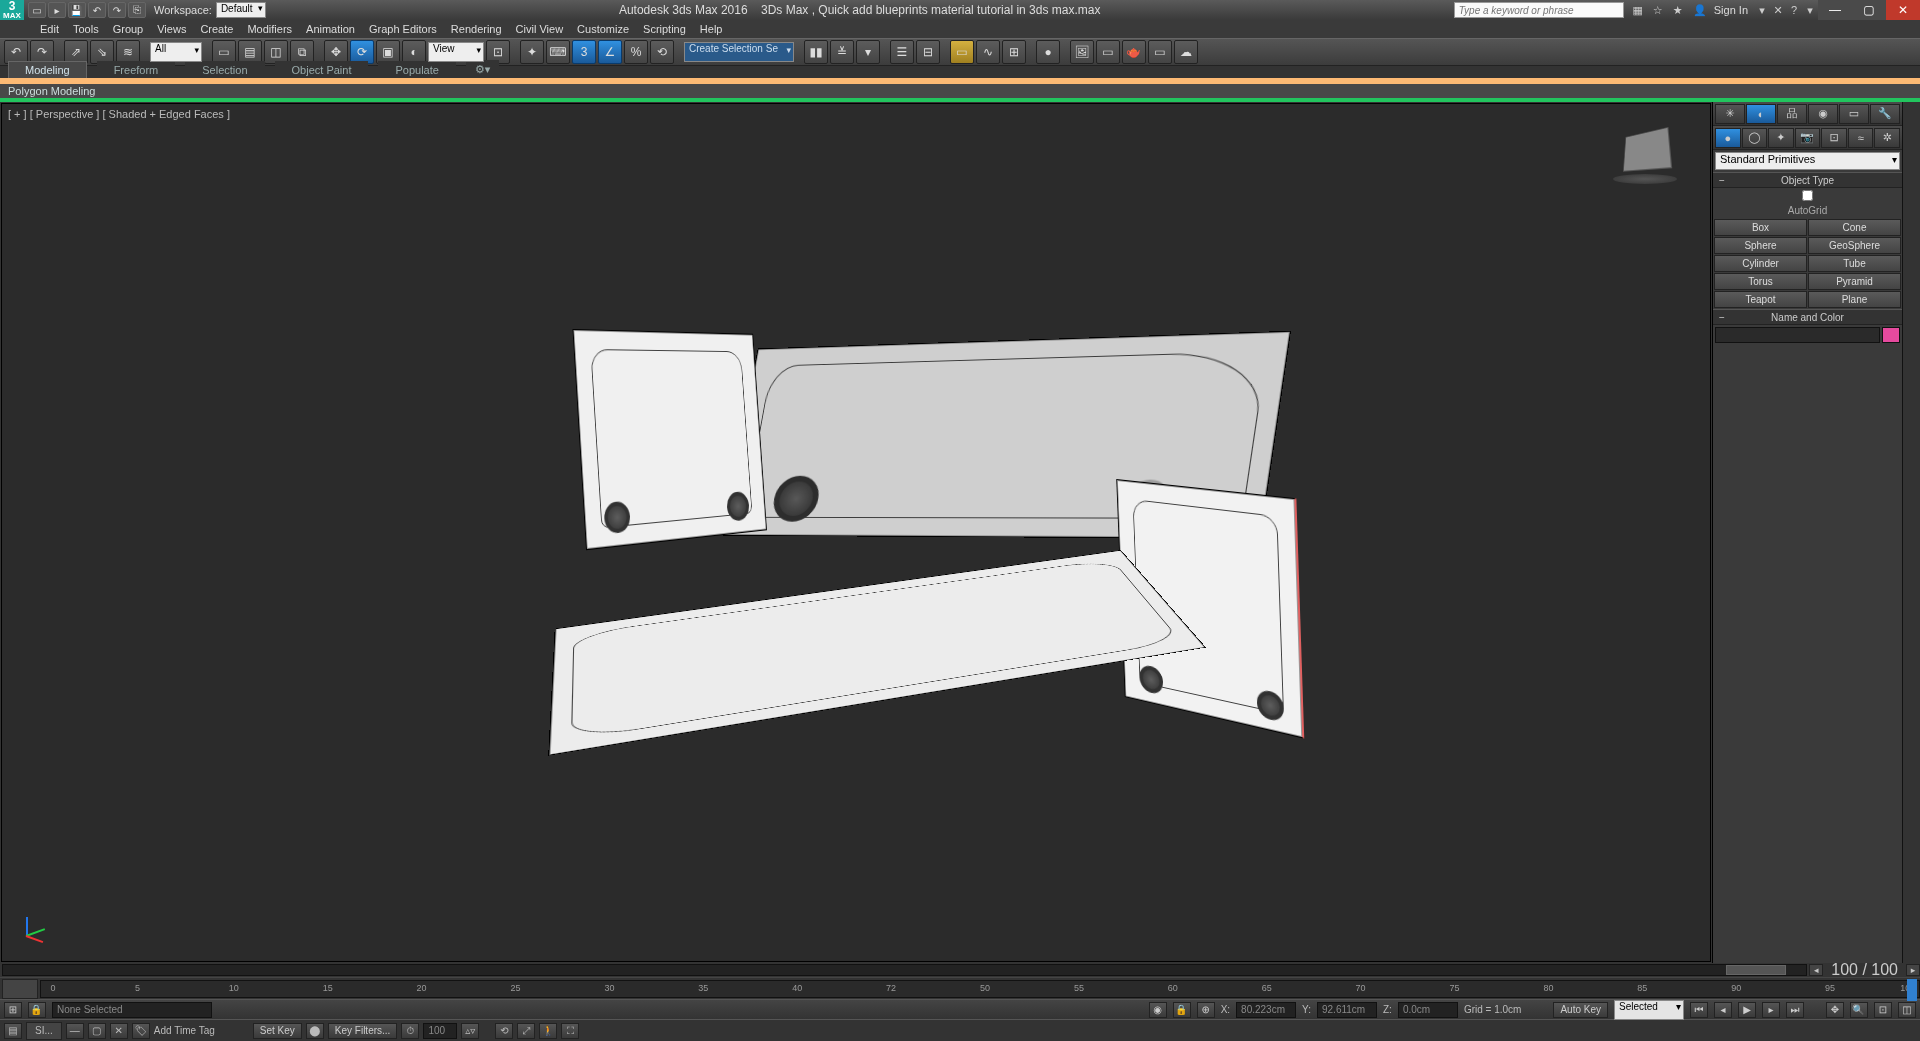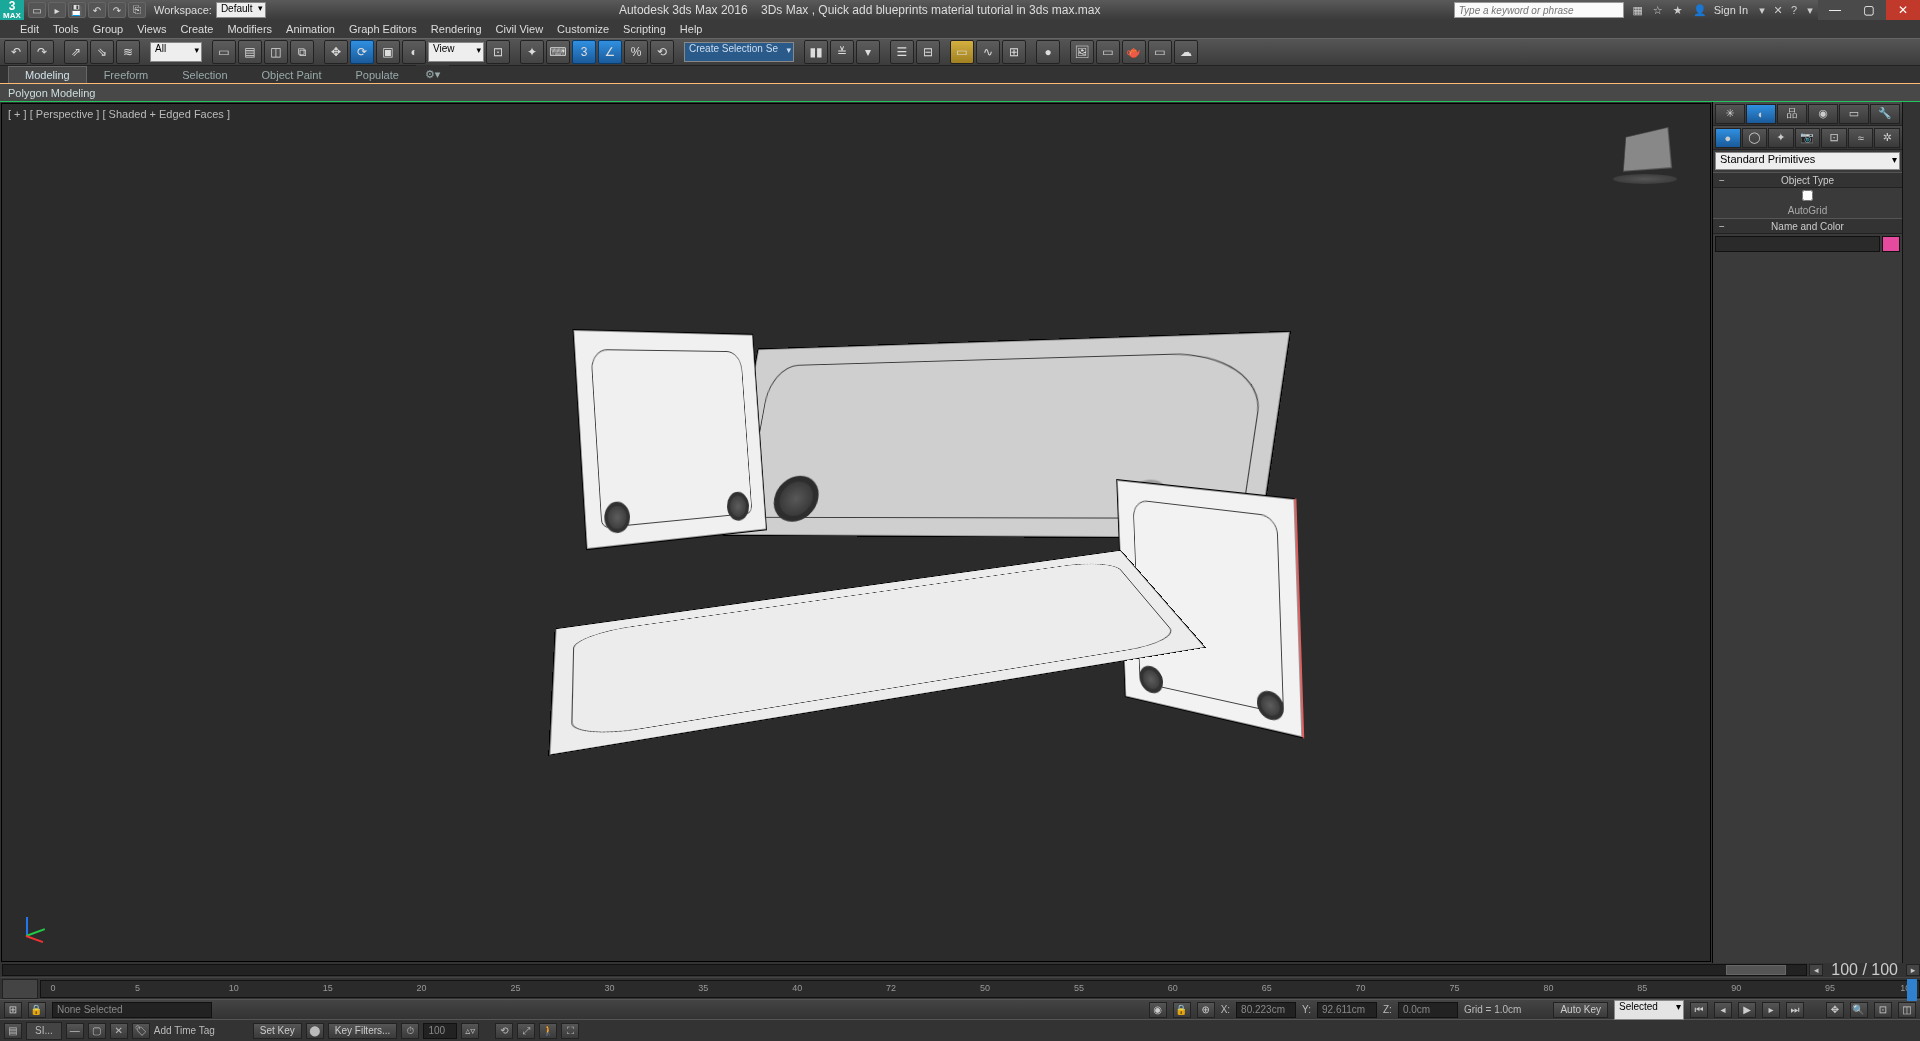--- a/index.html
+++ b/index.html
@@ -18,37 +18,37 @@
 .search-box { width: 170px; height: 16px; background: #fafafa; border: 1px solid #999; color: #888; font-style: italic; font-size: 10px; padding: 0 4px; }
 .title-icons { display: flex; gap: 4px; margin: 0 6px; }
 .ti { width: 16px; height: 16px; display: flex; align-items: center; justify-content: center; color: #ccc; font-size: 11px; }
 .signin { color: #ddd; font-size: 11px; margin: 0 6px; }
 .winbtn { width: 34px; height: 20px; display: flex; align-items: center; justify-content: center; font-size: 12px; color: #fff; }
 .winbtn.min { background: #4a4a4a; }
 .winbtn.max { background: #4a4a4a; }
 .winbtn.close { background: #c0392b; }
 
 
-.menubar { height: 18px; background: #3a3a3a; display: flex; align-items: center; padding-left: 20px; gap: 14px; font-size: 11px; color: #ddd; }
+.menubar { height: 18px; background: #3a3a3a; display: flex; align-items: center; padding-left: 40px; gap: 14px; font-size: 11px; color: #ddd; }
 .menuitem { cursor: default; }
 
 
 .maintoolbar { height: 28px; background: linear-gradient(#555,#3c3c3c); border-top: 1px solid #666; border-bottom: 1px solid #222; display: flex; align-items: center; padding: 0 4px; gap: 2px; }
 .tb { width: 24px; height: 24px; background: linear-gradient(#5c5c5c,#444); border: 1px solid #222; border-radius: 2px; display: flex; align-items: center; justify-content: center; font-size: 12px; color: #ddd; }
 .tb.active { background: linear-gradient(#3090e0,#1a5a9a); border-color: #0a3a6a; }
 .tb.yellow { background: linear-gradient(#d4b040,#a08020); }
 .tbsep { width: 6px; }
 .tbdd { height: 20px; background: #eee; color: #000; border: 1px solid #888; font-size: 10px; padding: 0 14px 0 4px; position: relative; }
 .tbdd::after { content: "▾"; position: absolute; right: 2px; top: 2px; font-size: 9px; }
 
 
-.ribbon { height: 18px; background: #333; display: flex; align-items: flex-end; padding-left: 8px; gap: 0; border-bottom: 1px solid #fdba74; }
+.ribbon { height: 18px; background: #333; display: flex; align-items: flex-end; padding-left: 8px; gap: 10px; border-bottom: 6px solid #fdba74; }
 .rtab { padding: 2px 16px; background: #333; color: #9aa; font-size: 11px; border: 1px solid transparent; border-bottom: none; }
 .rtab.active { background: #484848; color: #d0e0e8; border-color: #666; }
-.ribbonsub { height: 18px; background: #484848; display: flex; align-items: center; padding-left: 8px; font-size: 11px; color: #cdd; border-bottom: 1px solid #22c55e; }
+.ribbonsub { height: 18px; background: #484848; display: flex; align-items: center; padding-left: 8px; font-size: 11px; color: #cdd; border-bottom: 4px solid #22c55e; }
 
 
 .mainarea { display: flex; height: calc(1041px - 20px - 18px - 28px - 18px - 18px - 14px - 22px - 20px - 22px); }
 .viewport { flex: 1; background: #2b2b2b; position: relative; border: 1px solid #000; margin: 1px; }
 .vplabel { position: absolute; top: 4px; left: 6px; color: #bbb; font-size: 11px; }
 .viewcube { position: absolute; top: 18px; right: 30px; width: 70px; height: 60px; }
 .cube-shape { width: 50px; height: 40px; background: #888; margin: 8px auto; transform: perspective(100px) rotateX(20deg) rotateY(-25deg); border: 1px solid #555; }
 .cube-base { width: 64px; height: 10px; background: radial-gradient(ellipse,#555,#333); border-radius: 50%; margin: -4px auto 0; }
 .axis-gizmo { position: absolute; bottom: 14px; left: 14px; width: 40px; height: 40px; }
 .axis-z { position: absolute; width: 2px; height: 20px; background: #2277ee; bottom: 10px; left: 10px; }
@@ -286,20 +286,32 @@
       <div class="cmdtab">📷</div>
       <div class="cmdtab">⊡</div>
       <div class="cmdtab">≈</div>
       <div class="cmdtab">✲</div>
     </div>
     <div class="cmd-dd">Standard Primitives</div>
     <div class="rollout-head">Object Type</div>
     <div class="autogrid">
       <input type="checkbox" style="">
       <span>AutoGrid</span>
+    </div>
+    <div class="primgrid">
+      <div class="primbtn">Box</div>
+      <div class="primbtn">Cone</div>
+      <div class="primbtn">Sphere</div>
+      <div class="primbtn">GeoSphere</div>
+      <div class="primbtn">Cylinder</div>
+      <div class="primbtn">Tube</div>
+      <div class="primbtn">Torus</div>
+      <div class="primbtn">Pyramid</div>
+      <div class="primbtn">Teapot</div>
+      <div class="primbtn">Plane</div>
     </div>
     <div class="rollout-head">Name and Color</div>
     <div class="namecolor-row">
       <div class="name-input"></div>
       <div class="color-swatch"></div>
     </div>
     <div class="cmdpanel-rest"></div>
   </div>
   <div class="rightgutter"></div>
 </div>

